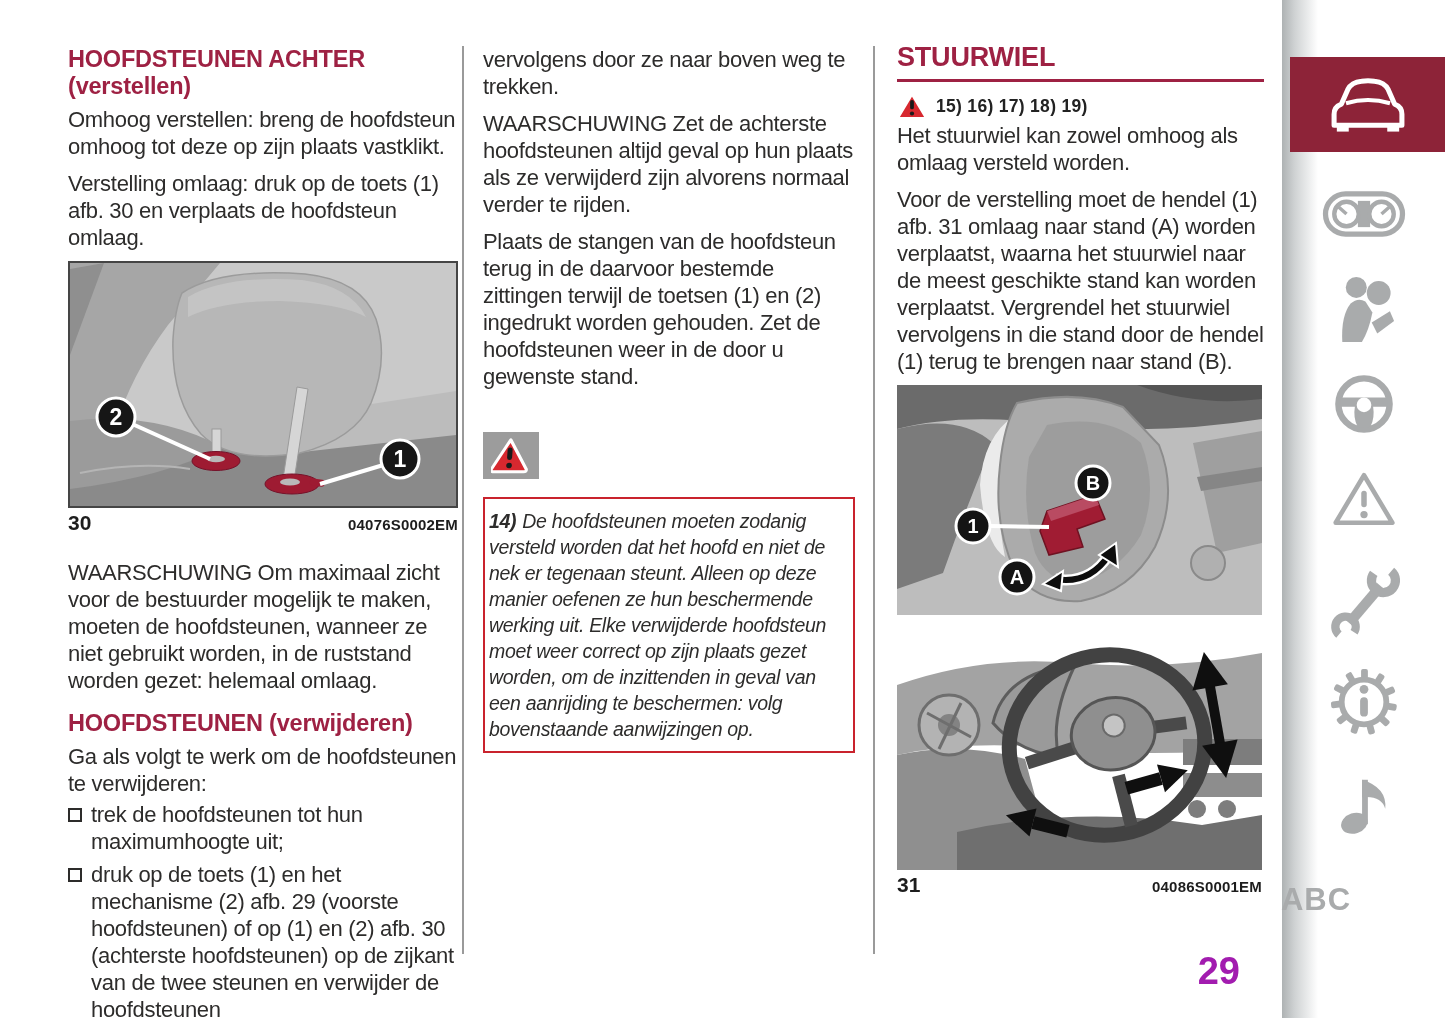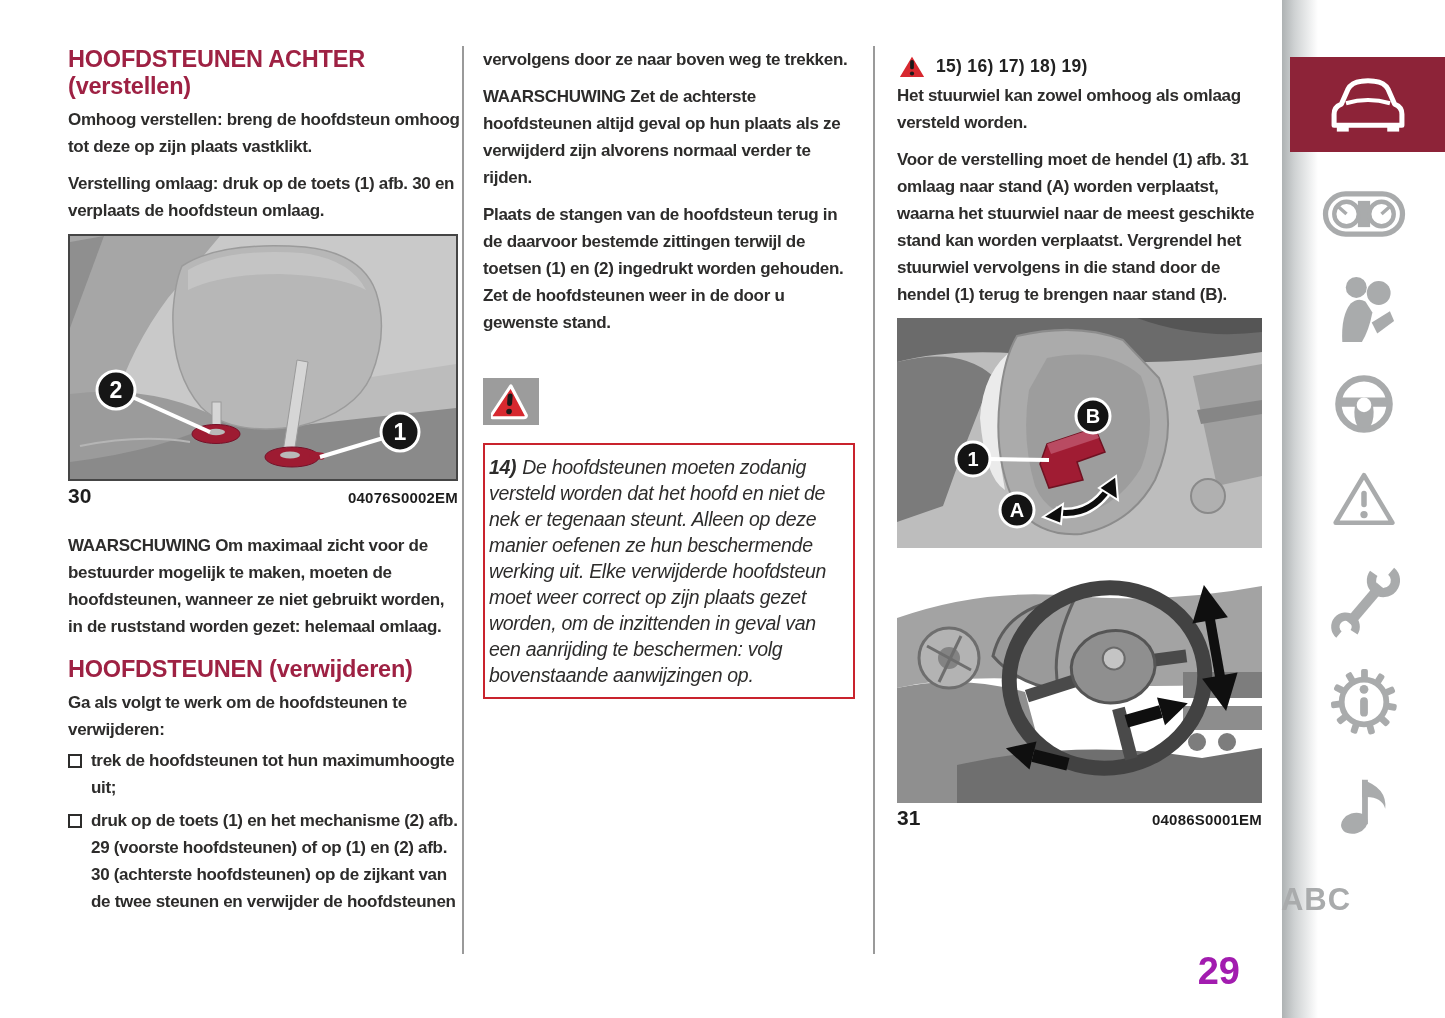--- a/index.html
+++ b/index.html
@@ -3,21 +3,21 @@
 <meta charset="utf-8">
 <style>
   html,body{margin:0;padding:0;}
   body{
     width:1445px;height:1018px;position:relative;overflow:hidden;
     background:#ffffff;
     font-family:"Liberation Sans", sans-serif;
     color:#2d2c2b;
   }
   .col{position:absolute;}
-  .body-text{font-size:17px;line-height:27px;letter-spacing:-0.3px;margin:0 0 10px 0;font-weight:bold;}
+  .body-text{font-size:22px;line-height:27px;letter-spacing:-0.3px;margin:0 0 10px 0;}
   .h-main{color:#9e2143;font-weight:bold;font-size:23.5px;line-height:27px;letter-spacing:-0.2px;margin:0 0 6px 0;}
   .h-sub{color:#9e2143;font-weight:bold;font-size:22px;line-height:25px;letter-spacing:-0.2px;margin:14px 0 6px 0;}
   .section-heading{color:#9e2143;font-weight:bold;font-size:27px;line-height:30px;letter-spacing:-0.2px;
     border-bottom:3px solid #9e2143;padding-bottom:7px;margin:0 0 10px 0;}
   .figure-box{border:2px solid #454545;background:#c9c9c9;}
   .fig-caption{display:flex;justify-content:space-between;align-items:baseline;margin-top:3px;}
   .fig-num{font-weight:bold;font-size:21px;color:#1d1d1d;}
   .fig-code{font-weight:bold;font-size:15px;color:#1d1d1d;letter-spacing:0.2px;}
   .bullet-item{display:flex;margin:4px 0 6px 0;}
   .bullet-item .text{flex:1;}
@@ -123,20 +123,21 @@
     </div>
     <div class="gap"></div>
   </div>
 
   <div class="warn-box">
     <span class="ref">14)</span><span>De hoofdsteunen moeten zodanig versteld worden dat het hoofd en niet de nek er tegenaan steunt. Alleen op deze manier oefenen ze hun beschermende werking uit. Elke verwijderde hoofdsteun moet weer correct op zijn plaats gezet worden, om de inzittenden in geval van een aanrijding te beschermen: volg bovenstaande aanwijzingen op.</span>
   </div>
 </div>
 
 <div class="col" style="left:897px;top:42px;width:367px;">
+  <div class="section-heading">STUURWIEL</div>
 
   <div class="warn-refs">
     <svg width="30" height="28" viewBox="0 0 64 58">
       <path d="M32 4 L60 51 Q61 55 56 55 L8 55 Q3 55 4 51 Z" fill="#d7282f" stroke="#ffffff" stroke-width="5" stroke-linejoin="round"></path>
       <rect x="28" y="16" width="8" height="20" rx="4" fill="#1a1a1a"></rect>
       <circle cx="32" cy="45" r="4.5" fill="#1a1a1a"></circle>
     </svg>
     <span class="nums">15) 16) 17) 18) 19)</span>
   </div>
 

